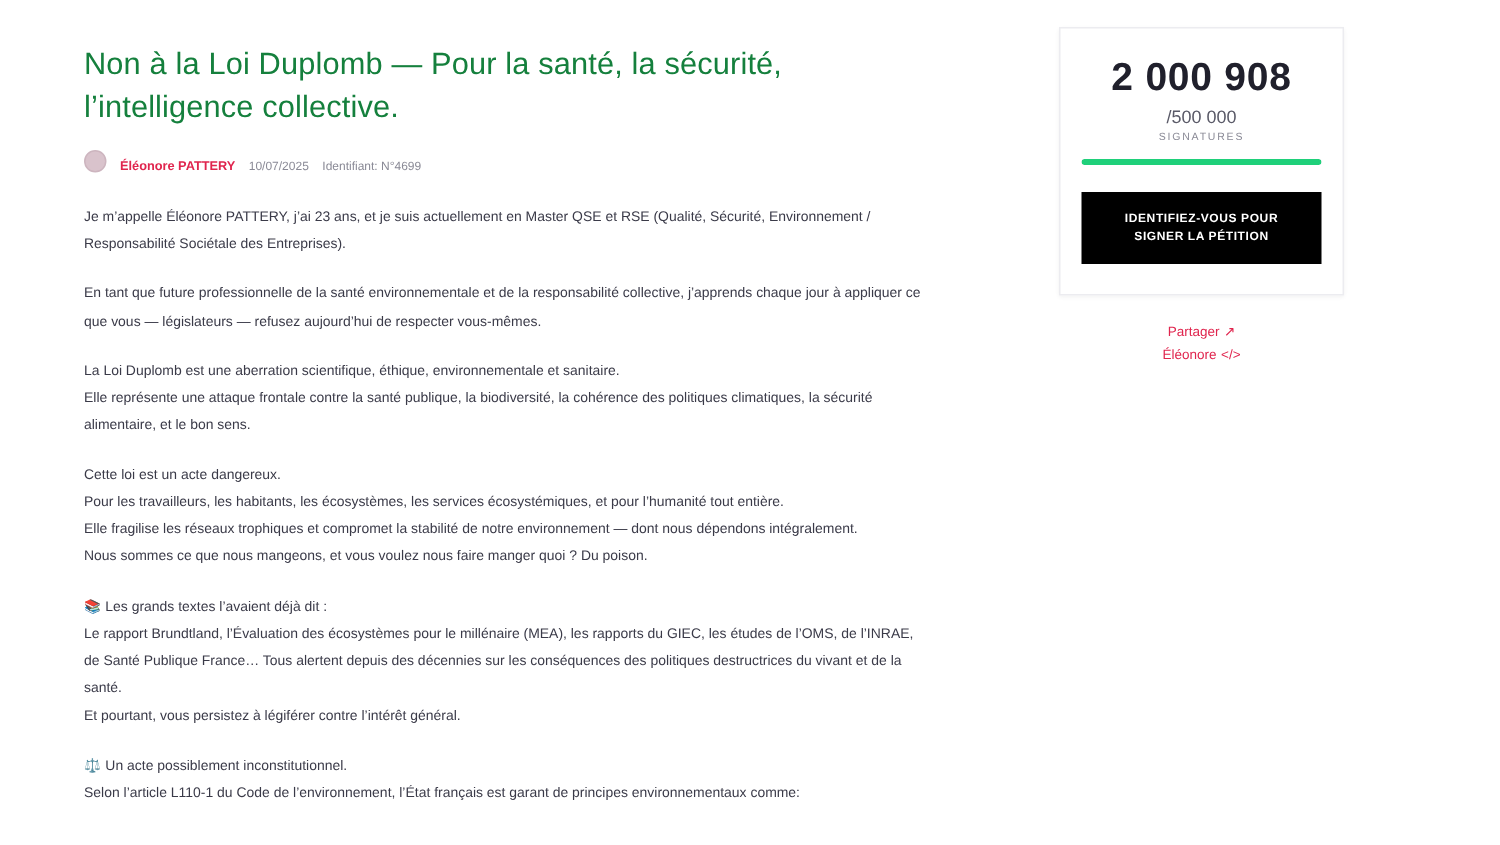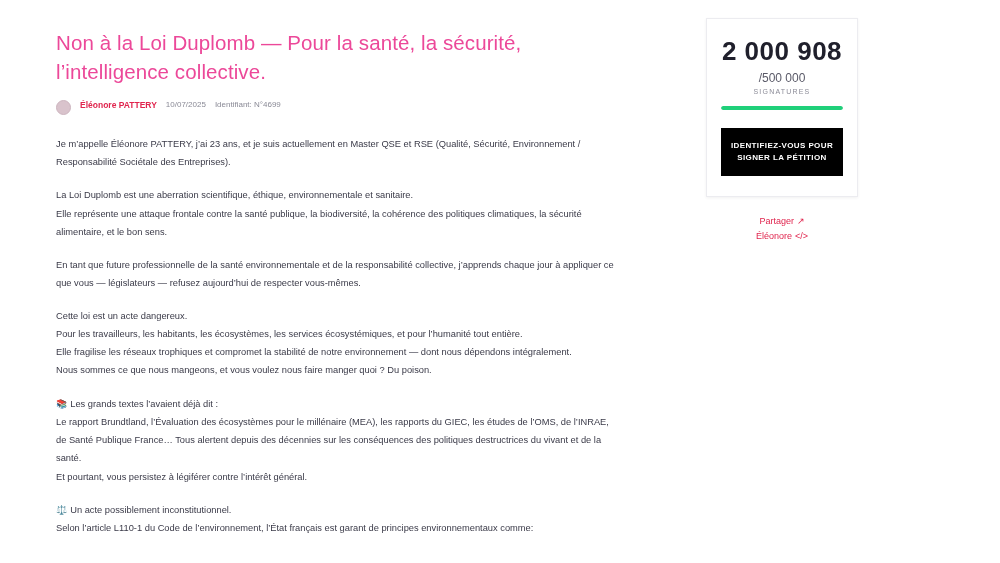--- a/index.html
+++ b/index.html
@@ -24,27 +24,27 @@
   .article {
     position: absolute;
     left: 56px;
     top: 28px;
     width: 560px;
   }
   .petition-title {
     font-size: 20.5px;
     line-height: 1.42;
     font-weight: 400;
-    color: #ec4899;
+    color: #15803d;
     margin: 0 0 14px 0;
     letter-spacing: 0.1px;
   }
   .byline {
     display: flex;
-    align-items: flex-start;
+    align-items: flex-end;
     gap: 9px;
     margin: 0 0 20px 0;
     font-size: 8.5px;
     color: #7b7b88;
   }
   .avatar {
     width: 13px;
     height: 13px;
     border-radius: 50%;
     background: #d9c3cc;
@@ -69,21 +69,21 @@
   .emoji {
     font-size: 9px;
     margin-right: 3px;
   }
 
   
   .side {
     position: absolute;
     left: 706px;
     top: 18px;
-    width: 152px;
+    width: 190px;
   }
   .sign-card {
     background: #ffffff;
     border: 1px solid #ececf0;
     box-shadow: 0 1px 3px rgba(0,0,0,0.06);
     padding: 18px 14px 20px 14px;
     text-align: center;
   }
   .count {
     font-size: 26px;
@@ -159,22 +159,22 @@
 
     <div class="byline">
       <span class="avatar"></span>
       <span class="author-name">Éléonore PATTERY</span>
       <span class="byline-date">10/07/2025</span>
       <span class="byline-id">Identifiant: N°4699</span>
     </div>
 
     <div class="body-text">
       <p>Je m’appelle Éléonore PATTERY, j’ai 23 ans, et je suis actuellement en Master QSE et RSE (Qualité, Sécurité, Environnement / Responsabilité Sociétale des Entreprises).</p>
+      <p>En tant que future professionnelle de la santé environnementale et de la responsabilité collective, j’apprends chaque jour à appliquer ce que vous — législateurs — refusez aujourd’hui de respecter vous-mêmes.</p>
       <p>La Loi Duplomb est une aberration scientifique, éthique, environnementale et sanitaire.<br>Elle représente une attaque frontale contre la santé publique, la biodiversité, la cohérence des politiques climatiques, la sécurité alimentaire, et le bon sens.</p>
-      <p>En tant que future professionnelle de la santé environnementale et de la responsabilité collective, j’apprends chaque jour à appliquer ce que vous — législateurs — refusez aujourd’hui de respecter vous-mêmes.</p>
       <p>  Cette loi est un acte dangereux.<br>Pour les travailleurs, les habitants, les écosystèmes, les services écosystémiques, et pour l’humanité tout entière.<br>Elle fragilise les réseaux trophiques et compromet la stabilité de notre environnement — dont nous dépendons intégralement.<br>Nous sommes ce que nous mangeons, et vous voulez nous faire manger quoi ? Du poison.</p>
       <p>
         <span class="emoji">📚</span><span>Les grands textes l’avaient déjà dit :<br>Le rapport Brundtland, l’Évaluation des écosystèmes pour le millénaire (MEA), les rapports du GIEC, les études de l’OMS, de l’INRAE, de Santé Publique France… Tous alertent depuis des décennies sur les conséquences des politiques destructrices du vivant et de la santé.<br>Et pourtant, vous persistez à légiférer contre l’intérêt général.</span>
       </p>
       <p>
         <span class="emoji">⚖️</span><span>Un acte possiblement inconstitutionnel.<br>Selon l’article L110-1 du Code de l’environnement, l’État français est garant de principes environnementaux comme:</span>
       </p>
     </div>
   </div>
 

